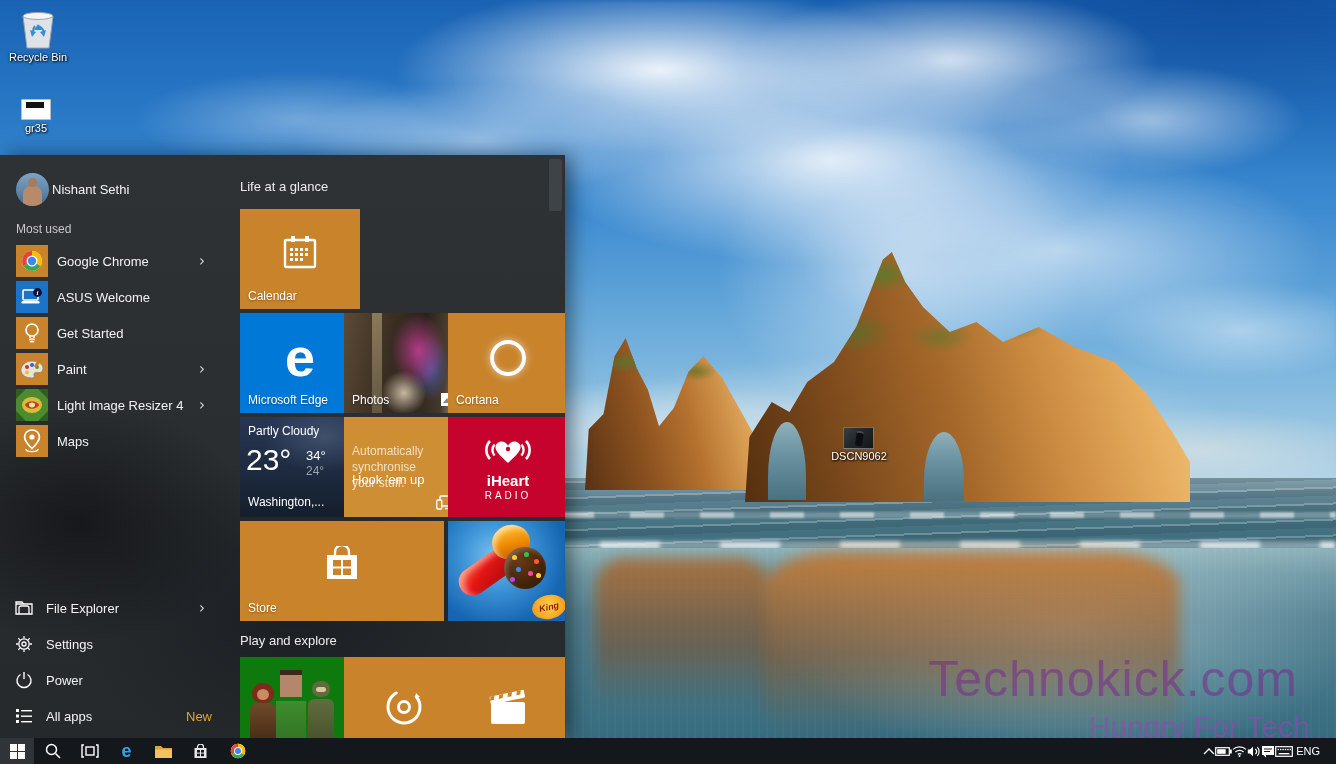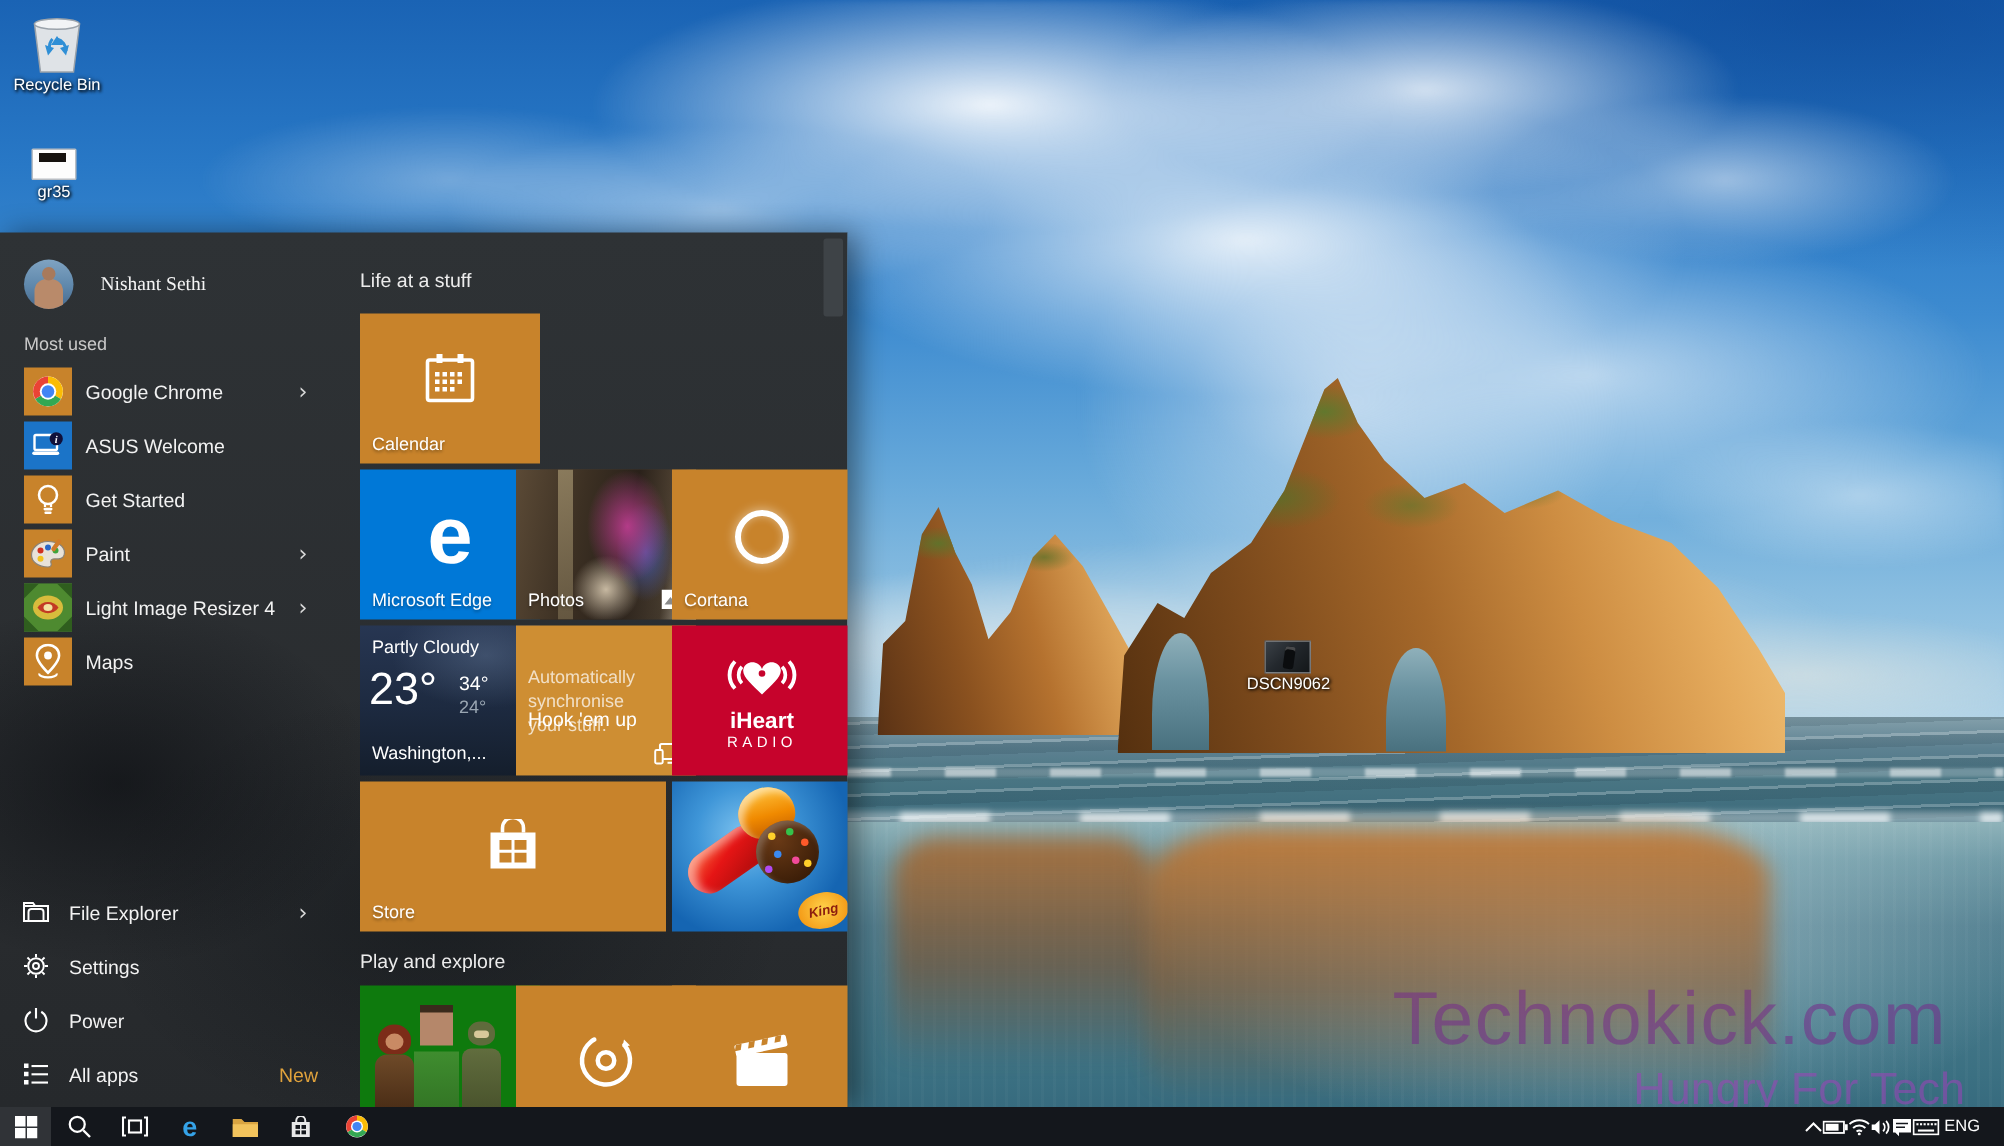--- a/index.html
+++ b/index.html
@@ -94,21 +94,21 @@
       linear-gradient(180deg,#2e3235 0%,#2a2d30 60%,#26292c 100%);
     box-shadow:6px 0 18px rgba(0,0,0,.45);overflow:hidden;}
   .sm-scroll{position:absolute;left:549px;top:4px;width:13px;height:52px;background:#3e4347;border-radius:2px;}
 
   .sm-left{position:absolute;left:0;top:0;width:240px;height:583px;}
   .user-row{position:absolute;left:0;top:10px;width:240px;height:48px;display:flex;align-items:center;}
   .avatar{width:33px;height:33px;border-radius:50%;margin-left:16px;overflow:hidden;position:relative;
     background:linear-gradient(180deg,#7fa3c2 0%,#5e87ab 55%,#46688c 100%);}
   .avatar .body{position:absolute;left:7px;top:13px;width:19px;height:22px;border-radius:8px 8px 0 0;background:#b98a6a;}
   .avatar .head{position:absolute;left:12px;top:5px;width:9px;height:9px;border-radius:50%;background:#a87a5c;}
-  .user-name{margin-left:18px;font-size:13px;color:#f4f4f4;font-family:Liberation Serif, serif;}
+  .user-name{margin-left:3px;font-size:13px;color:#f4f4f4;}
 
   .sm-header{position:absolute;left:16px;font-size:12px;color:#c9c9c9;}
   .mu-list{position:absolute;left:0;top:88px;width:240px;}
   .mu-row{position:relative;height:36px;display:flex;align-items:center;cursor:default;}
   .mu-ic{position:absolute;left:16px;top:2px;width:32px;height:32px;border-radius:0;}
   .mu-label{position:absolute;left:57px;font-size:13px;color:#f2f2f2;white-space:nowrap;}
   .chev{position:absolute;left:199px;font-size:15px;color:#d8d8d8;font-family:"DejaVu Sans",sans-serif;}
   .orange-sq{background:#c8832b;display:flex;align-items:center;justify-content:center;}
 
   .sys-list{position:absolute;left:0;top:435px;width:240px;}
@@ -380,21 +380,21 @@
               </g>
             </svg>
           </span>
           <span class="sys-label">All apps</span>
           <span class="badge-new">New</span>
         </div>
       </div>
     </div>
 
     <div class="sm-tiles">
-      <div class="grp-title" style="left:240px;top:24px;">Life at a stuff</div>
+      <div class="grp-title" style="left:240px;top:24px;">Life at a glance</div>
 
       <div class="tile t-orange" style="left:240px;top:54px;">
         <div class="tcenter" style="bottom:14px;">
           <svg width="36" height="34" viewBox="0 0 36 34">
             <rect x="3" y="5" width="30" height="27" rx="1.5" fill="none" stroke="#fff" stroke-width="2.4"></rect>
             <rect x="9" y="1" width="4" height="6" fill="#fff"></rect>
               <rect x="23" y="1" width="4" height="6" fill="#fff"></rect>
             <g fill="#fff">
               <rect x="8" y="13" width="3" height="3"></rect>
                 <rect x="13" y="13" width="3" height="3"></rect>

